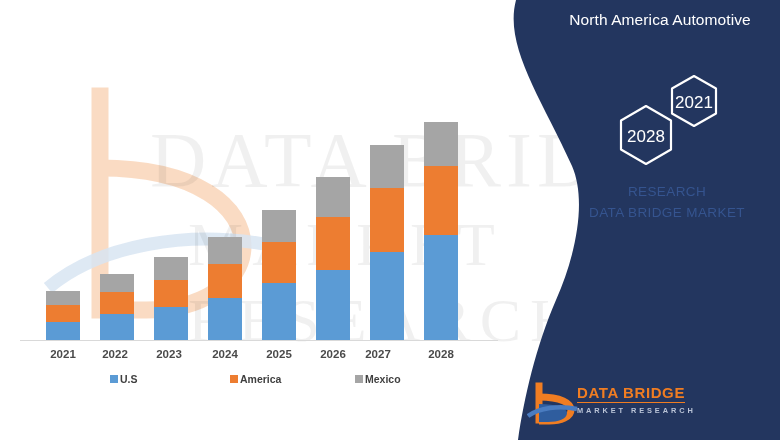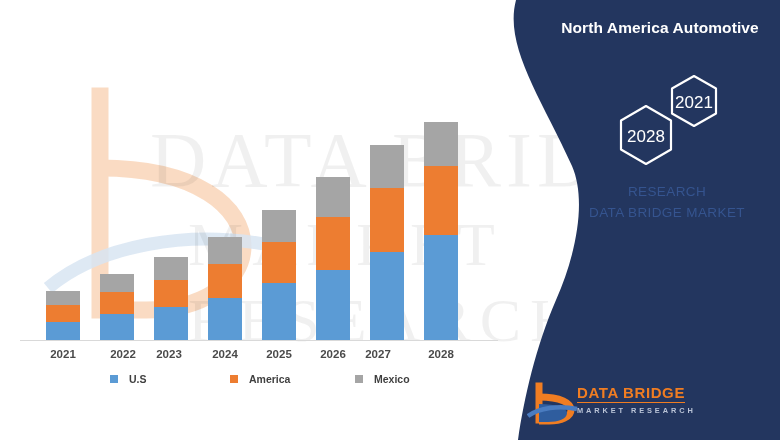--- a/index.html
+++ b/index.html
@@ -11,23 +11,23 @@
   .wm{position:absolute;pointer-events:none;user-select:none;}
   #wm-letter{left:38px;top:78px;width:250px;height:250px;opacity:.30;}
   #wm-text{left:150px;top:112px;width:640px;
            font-size:78px;letter-spacing:5px;color:#000;opacity:.055;
            font-family:"Liberation Serif","DejaVu Serif",serif;line-height:1.22;}
   #wm-text .l2{padding-left:38px;font-size:62px;letter-spacing:9px;}
 
   
   #panel{position:absolute;left:0;top:0;width:780px;height:440px;}
 
-  #panel-head{position:absolute;left:546px;top:16px;width:228px;
+  #panel-head{position:absolute;left:546px;top:8px;width:228px;
       text-align:center;color:#ffffff;font-size:15.5px;line-height:1.5;
-      font-weight:700;letter-spacing:.1px;}
+      font-weight:400;letter-spacing:.1px;}
 
   #panel-brand{position:absolute;left:560px;top:182px;width:214px;
       text-align:center;color:#35548f;font-size:13.5px;line-height:1.55;
       letter-spacing:.4px;}
 
   #hexwrap{position:absolute;left:598px;top:72px;width:140px;height:112px;}
 
   
   #logo{position:absolute;left:527px;top:382px;width:176px;height:44px;}
   #logo-svg{position:absolute;left:0;top:0;}
@@ -50,21 +50,21 @@
   .bar{position:absolute;bottom:0;width:34px;}
   .seg{width:100%;display:block;}
   .s-us{background:#5b9bd5;}
   .s-ca{background:#ed7d31;}
   .s-mx{background:#a5a5a5;}
 
   .xtick{position:absolute;top:348px;width:60px;text-align:center;
          font-size:11.5px;font-weight:700;color:#4a4a4a;}
 
   #legend{position:absolute;left:90px;top:373px;width:340px;height:18px;}
-  .lg{position:absolute;top:0;display:flex;align-items:center;gap:11px;
+  .lg{position:absolute;top:0;display:flex;align-items:center;gap:2px;
       font-size:10.5px;font-weight:700;color:#3f3f3f;}
   .lg i{width:8px;height:8px;display:inline-block;}
 </style>
 </head>
 <body>
 
 <div id="root">
 
   <div class="wm" id="wm-letter">
     <svg width="250" height="250" viewBox="0 0 250 250">
@@ -86,21 +86,21 @@
         <span class="seg s-mx" style="height: 14px; background: rgb(165, 165, 165);"></span>
         <span class="seg s-ca" style="height: 17px; background: rgb(237, 125, 49);"></span>
         <span class="seg s-us" style="height: 18px; background: rgb(91, 155, 213);"></span>
       </div>
       <div class="xtick" style="left: 33px;">2021</div>
       <div class="bar" style="left: 100px; bottom: 60px; width: 34px;">
         <span class="seg s-mx" style="height: 18px; background: rgb(165, 165, 165);"></span>
         <span class="seg s-ca" style="height: 22px; background: rgb(237, 125, 49);"></span>
         <span class="seg s-us" style="height: 26px; background: rgb(91, 155, 213);"></span>
       </div>
-      <div class="xtick" style="left: 93px;">2022</div>
+      <div class="xtick" style="left: 85px;">2022</div>
       <div class="bar" style="left: 154px; bottom: 60px; width: 34px;">
         <span class="seg s-mx" style="height: 23px; background: rgb(165, 165, 165);"></span>
         <span class="seg s-ca" style="height: 27px; background: rgb(237, 125, 49);"></span>
         <span class="seg s-us" style="height: 33px; background: rgb(91, 155, 213);"></span>
       </div>
       <div class="xtick" style="left: 139px;">2023</div>
       <div class="bar" style="left: 208px; bottom: 60px; width: 34px;">
         <span class="seg s-mx" style="height: 27px; background: rgb(165, 165, 165);"></span>
         <span class="seg s-ca" style="height: 34px; background: rgb(237, 125, 49);"></span>
         <span class="seg s-us" style="height: 42px; background: rgb(91, 155, 213);"></span>

